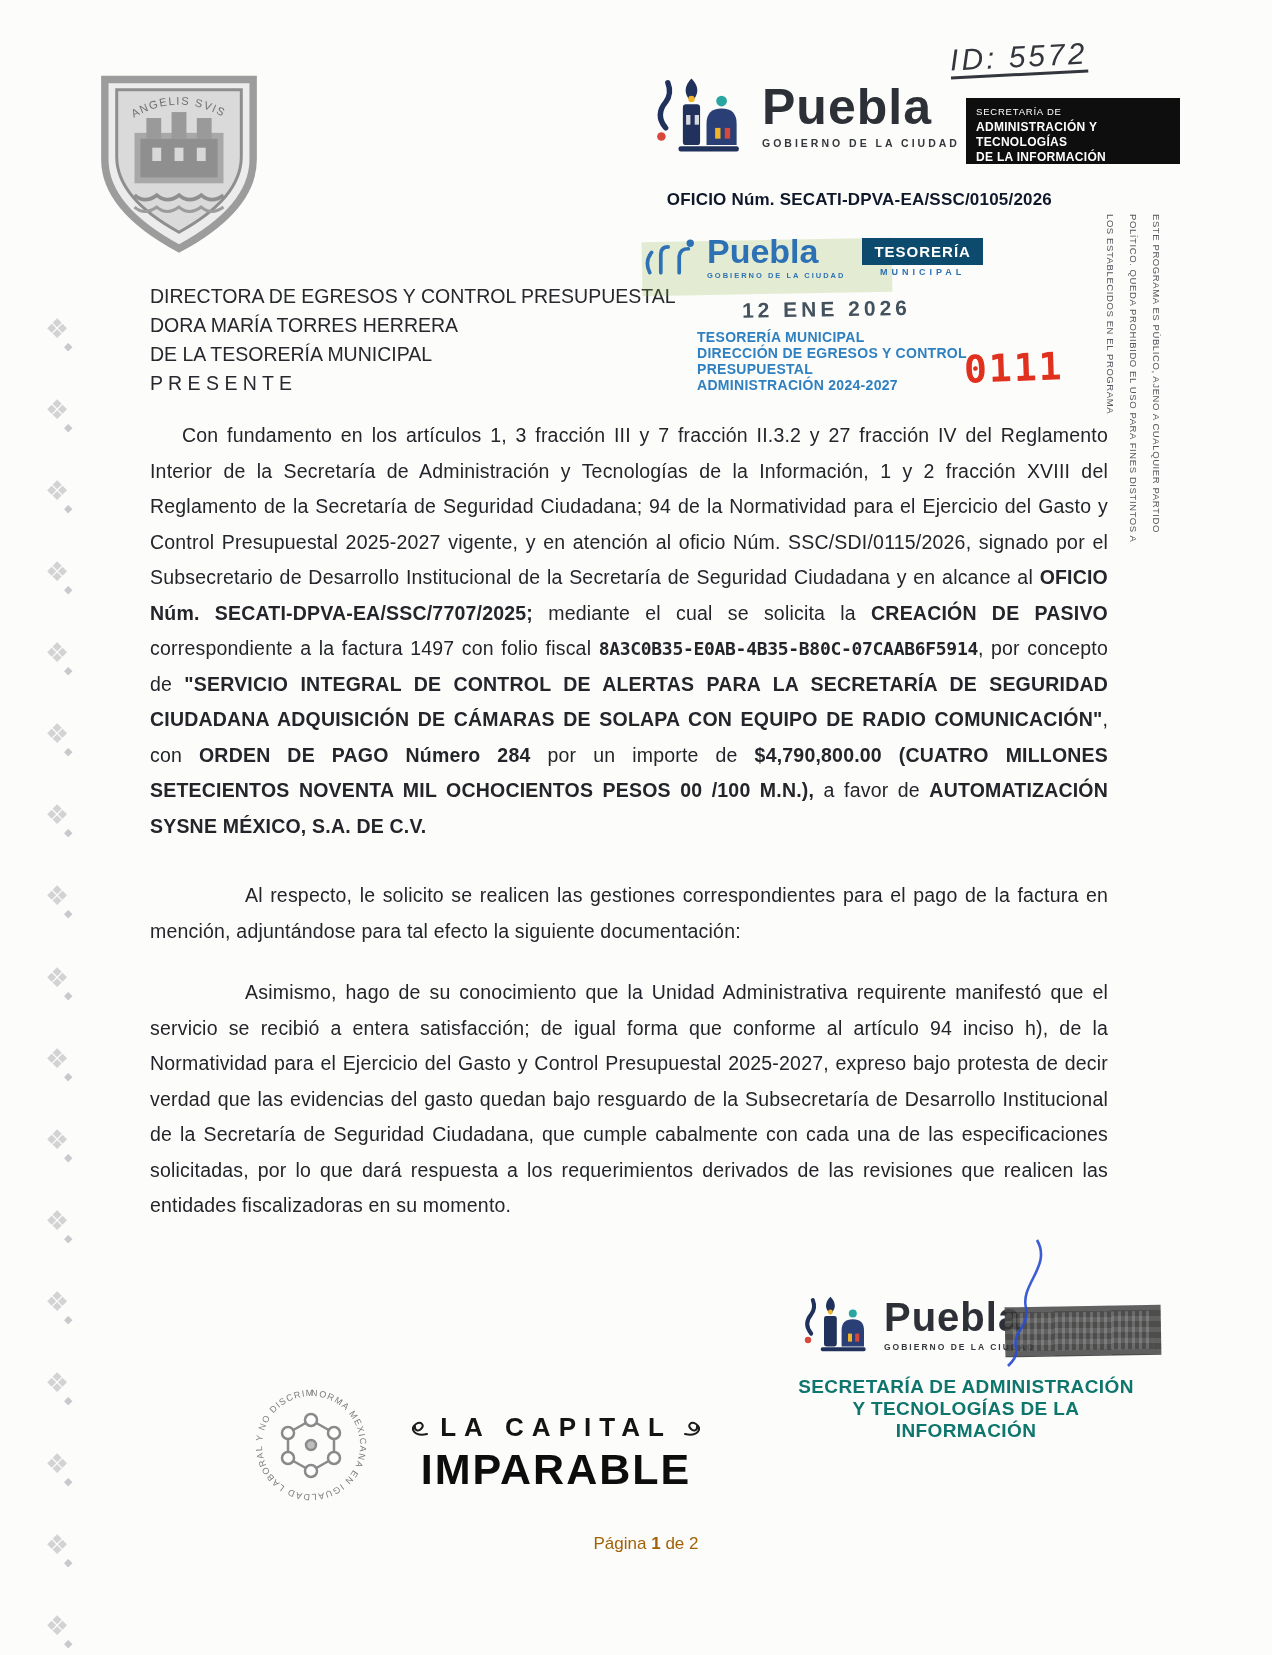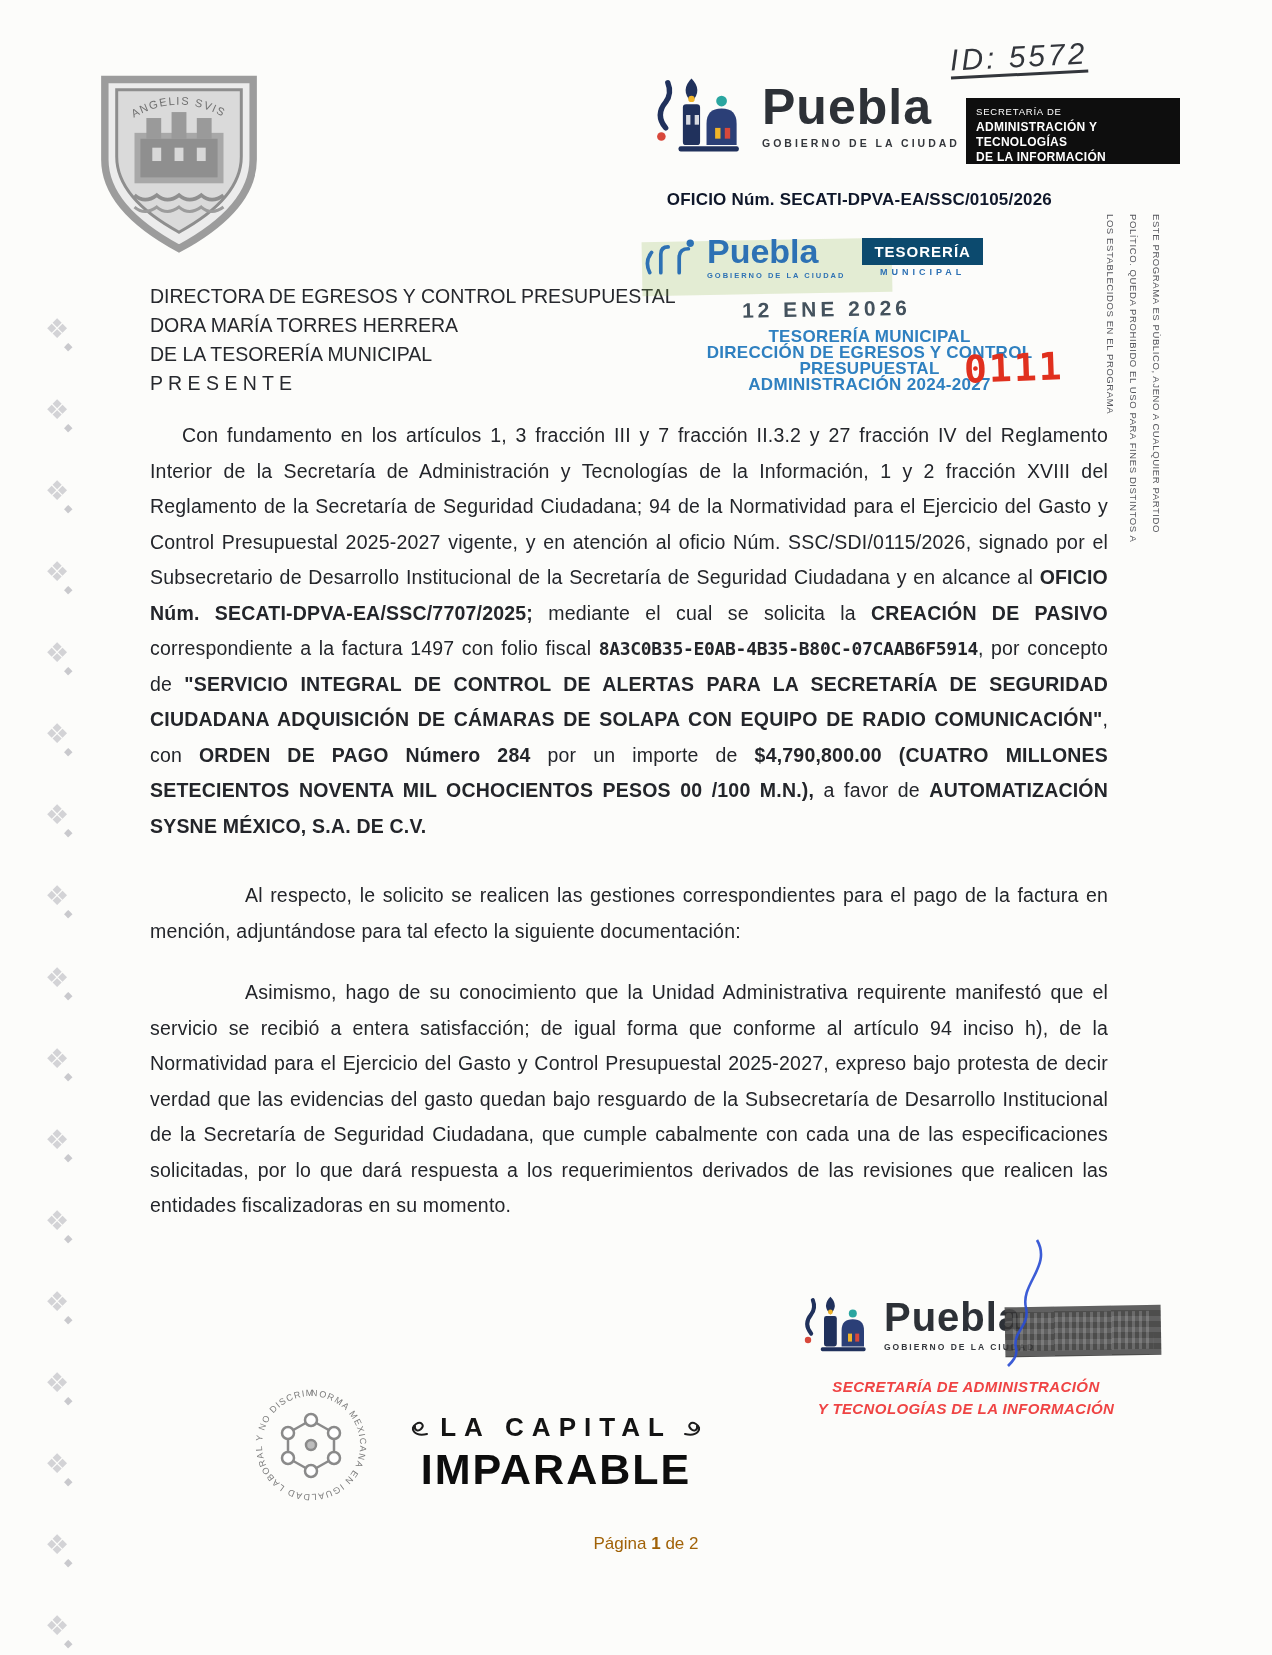--- a/index.html
+++ b/index.html
@@ -28,22 +28,22 @@
     transform:rotate(-1deg);}
   .stamp-row1{position:relative;display:flex;align-items:center;gap:9px;}
   .stamp-word{font-size:34px;font-weight:700;color:#2d71b4;line-height:1;}
   .stamp-tag{font-size:7.5px;font-weight:700;letter-spacing:2px;color:#2d71b4;margin-top:3px;}
   .stamp-officebox{margin-left:8px;text-align:center;}
   .stamp-office{background:#0c4a6e;color:#fff;font-size:15px;font-weight:700;letter-spacing:1px;
     padding:5px 12px;}
   .stamp-office-sub{font-size:9px;font-weight:700;letter-spacing:4px;color:#2d71b4;margin-top:2px;}
   .stamp-date{margin:16px 0 0 100px;font-size:21px;font-weight:700;letter-spacing:4px;color:#44525d;
     transform:rotate(-1deg);}
-  .stamp-lines{width:345px;margin:9px 0 0 55px;text-align:center;color:#2f80c0;
-    font-size:17px;font-weight:700;line-height:16px;letter-spacing:.3px;}
+  .stamp-lines{width:345px;margin:9px 0 0 55px;color:#2f80c0;
+    font-size:14px;font-weight:700;line-height:16px;letter-spacing:.3px;}
   .stamp-folio{position:absolute;right:0;top:112px;font-family:"DejaVu Sans Mono","Liberation Mono",monospace;
     font-size:38px;font-weight:700;color:#e0301e;letter-spacing:2px;transform:rotate(-2deg);}
   
   .addr{position:absolute;left:150px;top:282px;font-size:19.5px;line-height:29px;color:#26282d;z-index:2;}
   .body{position:absolute;left:150px;top:418px;width:958px;font-size:19.5px;line-height:35.5px;
     text-align:justify;letter-spacing:.2px;color:#23252a;z-index:1;}
   .body p{margin:0;}
   .p1{text-indent:32px;}
   .indent{text-indent:95px;}
   .p2{margin-top:34px !important;}
@@ -67,21 +67,21 @@
   .f-brand .brand-word{font-size:40px;}
   .f-brand .brand-tag{font-size:8.5px;letter-spacing:2px;}
   .f-frag{position:absolute;left:1005px;top:1306px;width:156px;height:50px;z-index:3;
     background:repeating-linear-gradient(180deg,#4b4b4b 0 5px,#353535 5px 11px);
     opacity:.88;transform:rotate(-1deg);}
   .f-frag::after{content:"";position:absolute;inset:6px 8px;
     background:repeating-linear-gradient(90deg,rgba(255,255,255,.35) 0 3px,transparent 3px 7px);
     opacity:.5;}
   .pen-mark{position:absolute;left:982px;top:1236px;z-index:4;}
   .f-sec{position:absolute;left:792px;top:1376px;width:348px;text-align:center;
-    font-size:15px;font-weight:700;line-height:22px;letter-spacing:.4px;color:#ef4444;font-style:italic;}
+    font-size:19px;font-weight:700;line-height:22px;letter-spacing:.4px;color:#0f766e;}
   .f-addr{position:absolute;left:742px;top:1422px;width:432px;height:62px;}
   .f-addr .mono{position:absolute;font-family:"Liberation Mono","DejaVu Sans Mono",monospace;
     font-size:15px;letter-spacing:1px;color:#6f6f70;}
   .f-addr .m1{left:0;top:0;} .f-addr .m2{left:0;top:26px;}
   .f-addr .enl{position:absolute;font-size:13.5px;color:#3c3e43;letter-spacing:.3px;}
   .f-addr .e1{left:122px;top:3px;} .f-addr .e2{left:96px;top:28px;}
   .f-admin{position:absolute;left:856px;top:1484px;width:310px;text-align:center;}
   .f-admin .a1{font-size:12.5px;font-weight:700;letter-spacing:1px;color:#55585d;}
   .f-admin .a2{font-size:11.5px;letter-spacing:.5px;color:#6c6f74;margin-top:5px;}
   .badge{position:absolute;left:250px;top:1384px;width:122px;height:122px;}

